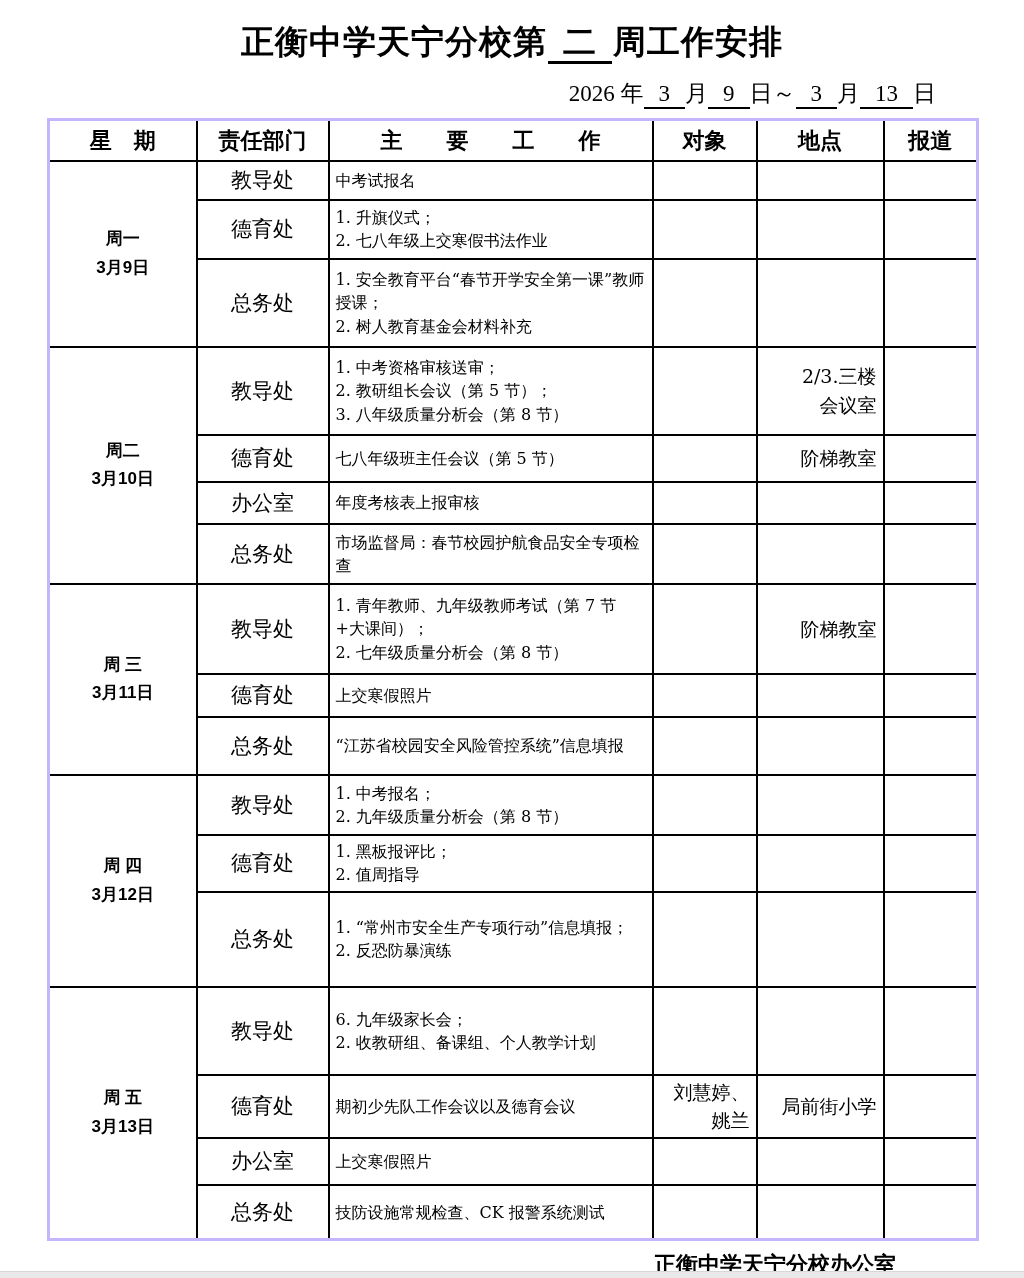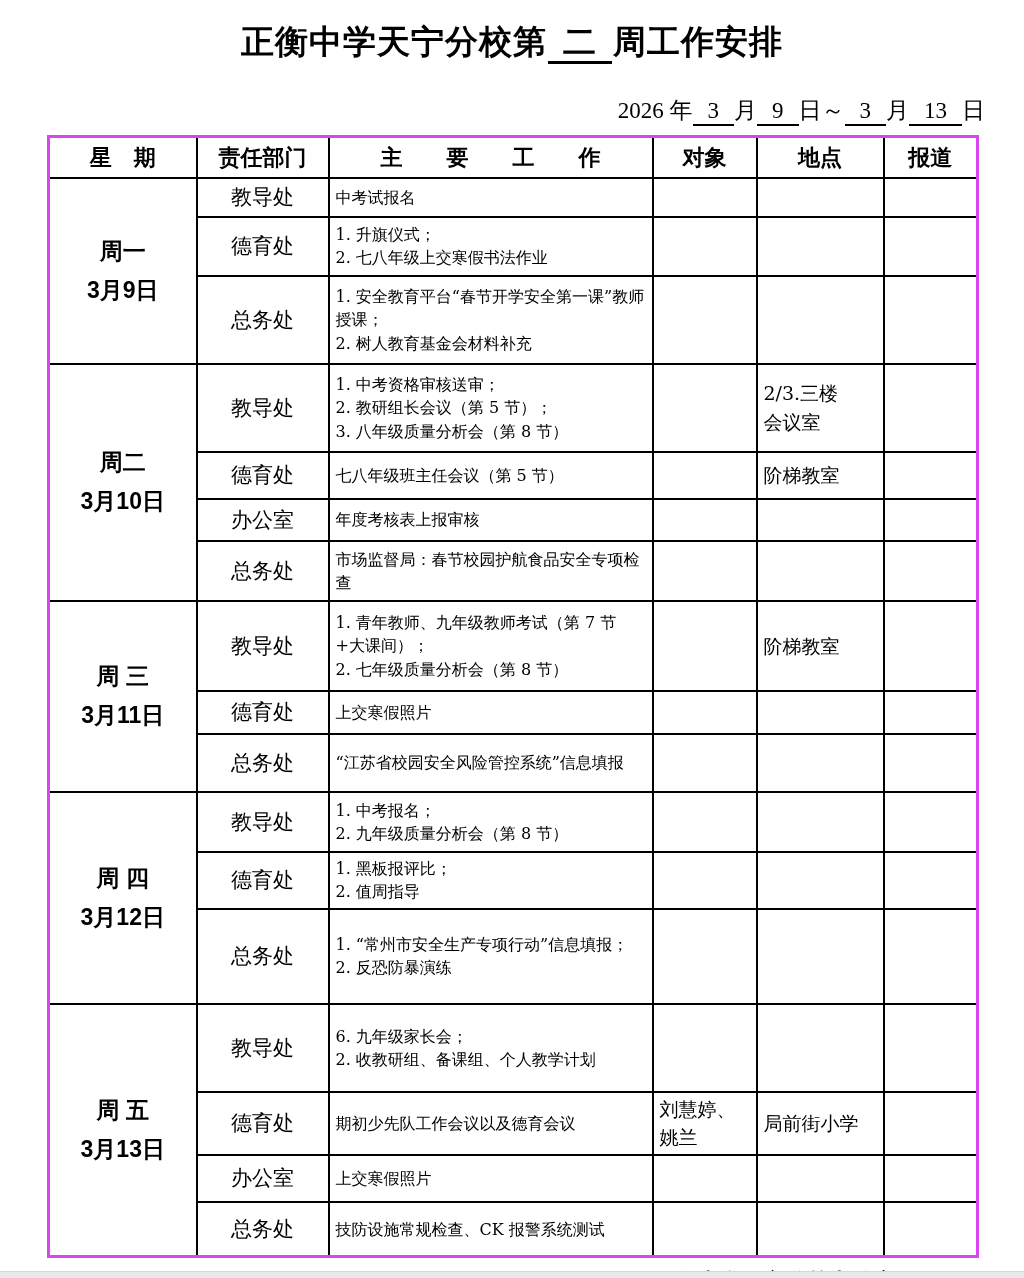--- a/index.html
+++ b/index.html
@@ -24,57 +24,57 @@
     white-space: nowrap;
   }
   .doc-title .blank-week {
     display: inline-block;
     border-bottom: 3px solid #000;
     padding: 0 15px 1px 15px;
     margin: 0 1px;
     line-height: 1.1;
   }
   .date-line {
-    margin-top: 30px;
+    margin-top: 13px;
     text-align: right;
-    padding-right: 39px;
+    padding-right: 88px;
     font-size: 23px;
     font-family: "Liberation Serif", serif;
     white-space: nowrap;
   }
   .date-line .blank {
     display: inline-block;
     border-bottom: 2px solid #000;
     padding: 0 15px 0 15px;
     text-align: center;
     line-height: 1.15;
   }
   table.schedule {
     margin: 9px 0 0 47px;
     width: 929px;
     border-collapse: collapse;
     table-layout: fixed;
-    border: 3px solid #d946ef;
+    border: 3px solid #c4b5fd;
   }
   table.schedule th, table.schedule td {
     border: 2px solid #000;
     padding: 2px 6px;
     overflow: hidden;
   }
   th.hdr {
     font-size: 22px;
     font-weight: bold;
     text-align: center;
     padding: 5px 2px;
     white-space: nowrap;
   }
   td.day-cell {
     text-align: center;
     font-weight: bold;
-    font-size: 23px;
+    font-size: 17px;
     white-space: pre-line;
     line-height: 1.7;
     vertical-align: middle;
   }
   td.dept-cell {
     text-align: center;
     font-weight: normal;
     font-size: 21px;
     vertical-align: middle;
     white-space: nowrap;
@@ -84,21 +84,21 @@
     font-size: 16px;
     line-height: 1.45;
     white-space: pre-line;
     vertical-align: middle;
     padding: 3px 8px;
   }
   td.target-cell, td.location-cell, td.report-cell {
     font-family: "DejaVu Serif", serif;
     font-size: 19px;
     line-height: 1.5;
-    text-align: left;
+    text-align: right;
     white-space: pre-line;
     vertical-align: middle;
     padding: 2px 3px;
   }
   .footer-office {
     margin-top: 9px;
     text-align: right;
     padding-right: 128px;
     font-size: 22px;
     font-family: "Liberation Serif", serif;

